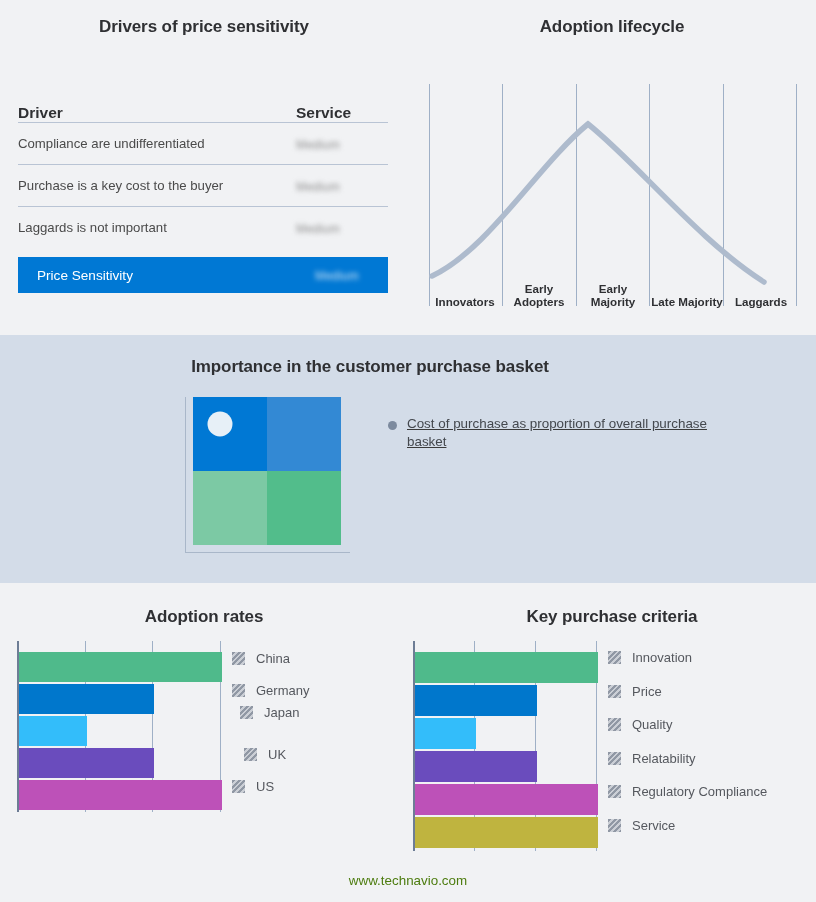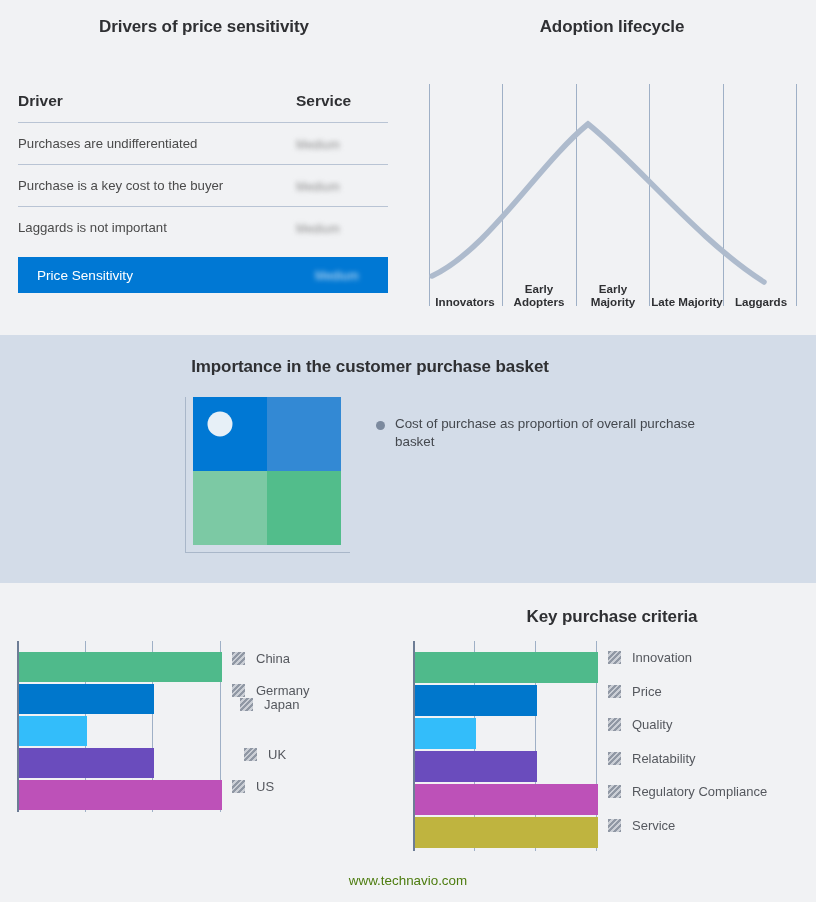--- a/index.html
+++ b/index.html
@@ -20,21 +20,21 @@
 
   .panel-title{
     font-size:17px;font-weight:bold;color:#2f3033;text-align:center;
     letter-spacing:-0.1px;
   }
 
   
   #drivers{left:0;top:0;width:408px;height:335px;}
   #drivers .panel-title{position:absolute;left:0;top:17px;width:408px;}
   .tbl{position:absolute;left:18px;top:92px;width:370px;}
-  .tbl-head{display:flex;height:30px;}
+  .tbl-head{display:flex;align-items:flex-end;height:30px;}
   .tbl-head .c1{flex:1;font-size:15.5px;font-weight:bold;color:#2f3033;}
   .tbl-head .c2{width:92px;font-size:15.5px;font-weight:bold;color:#2f3033;text-align:left;}
   .tbl-row{display:flex;align-items:center;height:41px;border-top:1px solid #b9c4d4;}
   .tbl-row .c1{flex:1;font-size:13.2px;color:#4a4a4a;}
   .tbl-row .c2{width:92px;text-align:left;}
   .redact{
     display:inline-block;
     font-size:12px;color:#8e8e8e;
     filter:blur(2.6px);
     letter-spacing:0.2px;
@@ -61,21 +61,21 @@
   #importance{left:0;top:335px;width:816px;height:248px;}
   #importance .panel-title{position:absolute;left:0;top:22px;width:740px;}
   .matrix-wrap{position:absolute;left:185px;top:62px;width:165px;height:170px;}
   .matrix{position:absolute;left:8px;top:0;width:148px;height:148px;
     display:grid;grid-template-columns:1fr 1fr;grid-template-rows:1fr 1fr;}
   .q{position:relative;}
   .dot{position:absolute;left:36%;top:36%;width:25px;height:25px;border-radius:50%;
     background:#e7f0f7;transform:translate(-50%,-50%);}
   .m-axis-y{position:absolute;left:0;top:0;width:1px;height:155px;background:#a9b7c9;}
   .m-axis-x{position:absolute;left:0;top:155px;width:165px;height:1px;background:#a9b7c9;}
-  .mid-legend{position:absolute;left:376px;top:80px;width:330px;}
+  .mid-legend{position:absolute;left:388px;top:80px;width:330px;text-decoration:underline;}
   .ml-item{display:flex;margin-bottom:20px;}
   .ml-bullet{width:9px;height:9px;border-radius:50%;background:#7c8a9e;
     margin-top:6px;margin-right:10px;flex:none;}
   .ml-text{font-size:13.4px;color:#44484e;line-height:1.35;}
 
   
   #adoption{left:0;top:583px;width:408px;height:319px;}
   #adoption .panel-title{position:absolute;left:0;top:24px;width:408px;}
   #criteria{left:408px;top:583px;width:408px;height:319px;}
   #criteria .panel-title{position:absolute;left:0;top:24px;width:408px;}
@@ -105,21 +105,21 @@
 <div class="band-bot"></div>
 
 <section class="panel" id="drivers">
   <div class="panel-title">Drivers of price sensitivity</div>
   <div class="tbl">
     <div class="tbl-head">
       <div class="c1">Driver</div>
       <div class="c2">Service</div>
     </div>
     <div class="tbl-row">
-      <div class="c1">Purchases are undifferentiated</div>
+      <div class="c1">Compliance are undifferentiated</div>
       <div class="c2"><span class="redact">Medium</span></div>
     </div>
     <div class="tbl-row">
       <div class="c1">Purchase is a key cost to the buyer</div>
       <div class="c2"><span class="redact">Medium</span></div>
     </div>
     <div class="tbl-row">
       <div class="c1">Laggards is not important</div>
       <div class="c2"><span class="redact">Medium</span></div>
     </div>
@@ -170,20 +170,21 @@
   </div>
   <div class="mid-legend">
     <div class="ml-item">
       <span class="ml-bullet"></span>
       <span class="ml-text">Cost of purchase as proportion of overall purchase basket</span>
     </div>
   </div>
 </section>
 
 <section class="panel" id="adoption">
+  <div class="panel-title">Adoption rates</div>
   <div class="bar-area" id="adoption-plot" style="left:17px;top:58px;width:205px;height:171px;">
     <div class="axis-v"></div>
     <div class="gridline" style="left:68px"></div>
     <div class="gridline" style="left:135px"></div>
     <div class="gridline" style="left:203px"></div>
     <div class="bars" id="adoption-bars">
         <div class="bar" style="top: 11px; height: 30px; width: 203px; background: rgb(79, 186, 139);"></div>
         <div class="bar" style="top: 43px; height: 30px; width: 135.333px; background: rgb(0, 119, 204);"></div>
         <div class="bar" style="top: 75px; height: 30px; width: 67.6667px; background: rgb(51, 189, 250);"></div>
         <div class="bar" style="top: 107px; height: 30px; width: 135.333px; background: rgb(106, 76, 189);"></div>
@@ -192,21 +193,21 @@
   </div>
   <div class="bar-legend" id="adoption-legend" style="left: 232px; top: 62px; width: 160px; position: absolute; height: 160px;">
       <div class="bl-item" style="position: absolute; top: 6px;">
         <span class="swatch"></span>
         <span class="bl-label">China</span>
       </div>
       <div class="bl-item" style="position: absolute; top: 38px;">
         <span class="swatch"></span>
         <span class="bl-label">Germany</span>
       </div>
-      <div class="bl-item" style="position: absolute; top: 52px; padding-left: 8px;">
+      <div class="bl-item" style="position: absolute; top: 60px; padding-left: 8px;">
         <span class="swatch"></span>
         <span class="bl-label">Japan</span>
       </div>
       <div class="bl-item" style="position: absolute; top: 102px; padding-left: 12px;">
         <span class="swatch"></span>
         <span class="bl-label">UK</span>
       </div>
       <div class="bl-item" style="position: absolute; top: 134px;">
         <span class="swatch"></span>
         <span class="bl-label">US</span>

